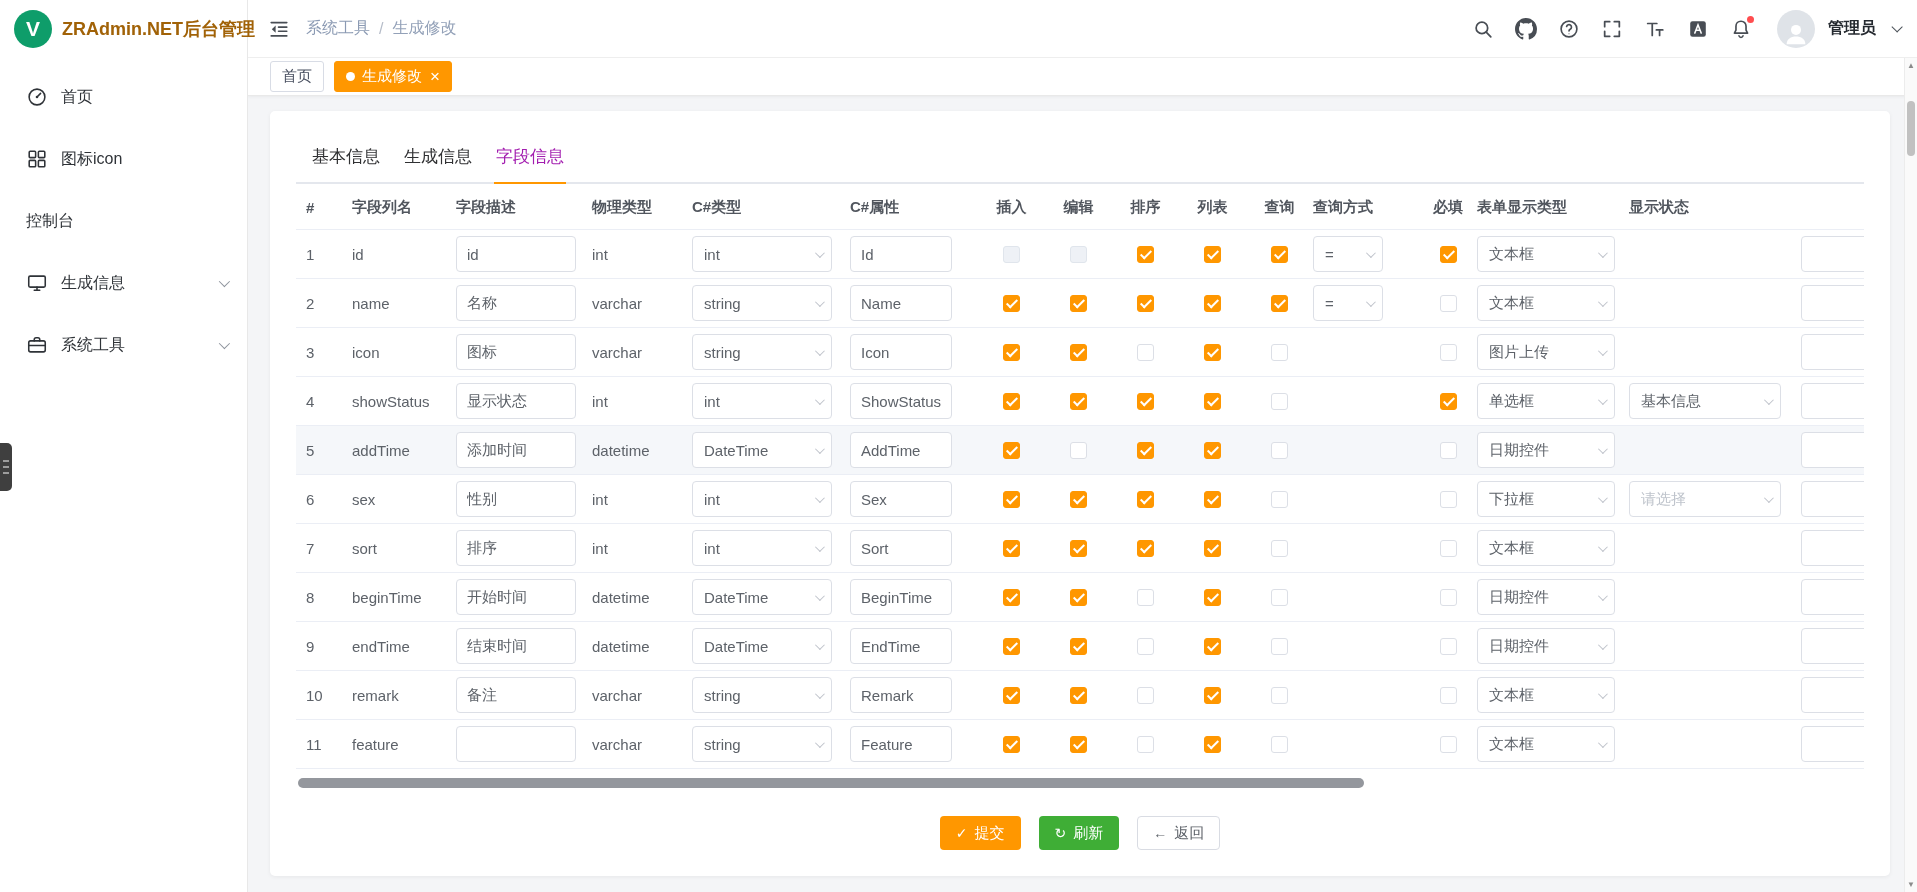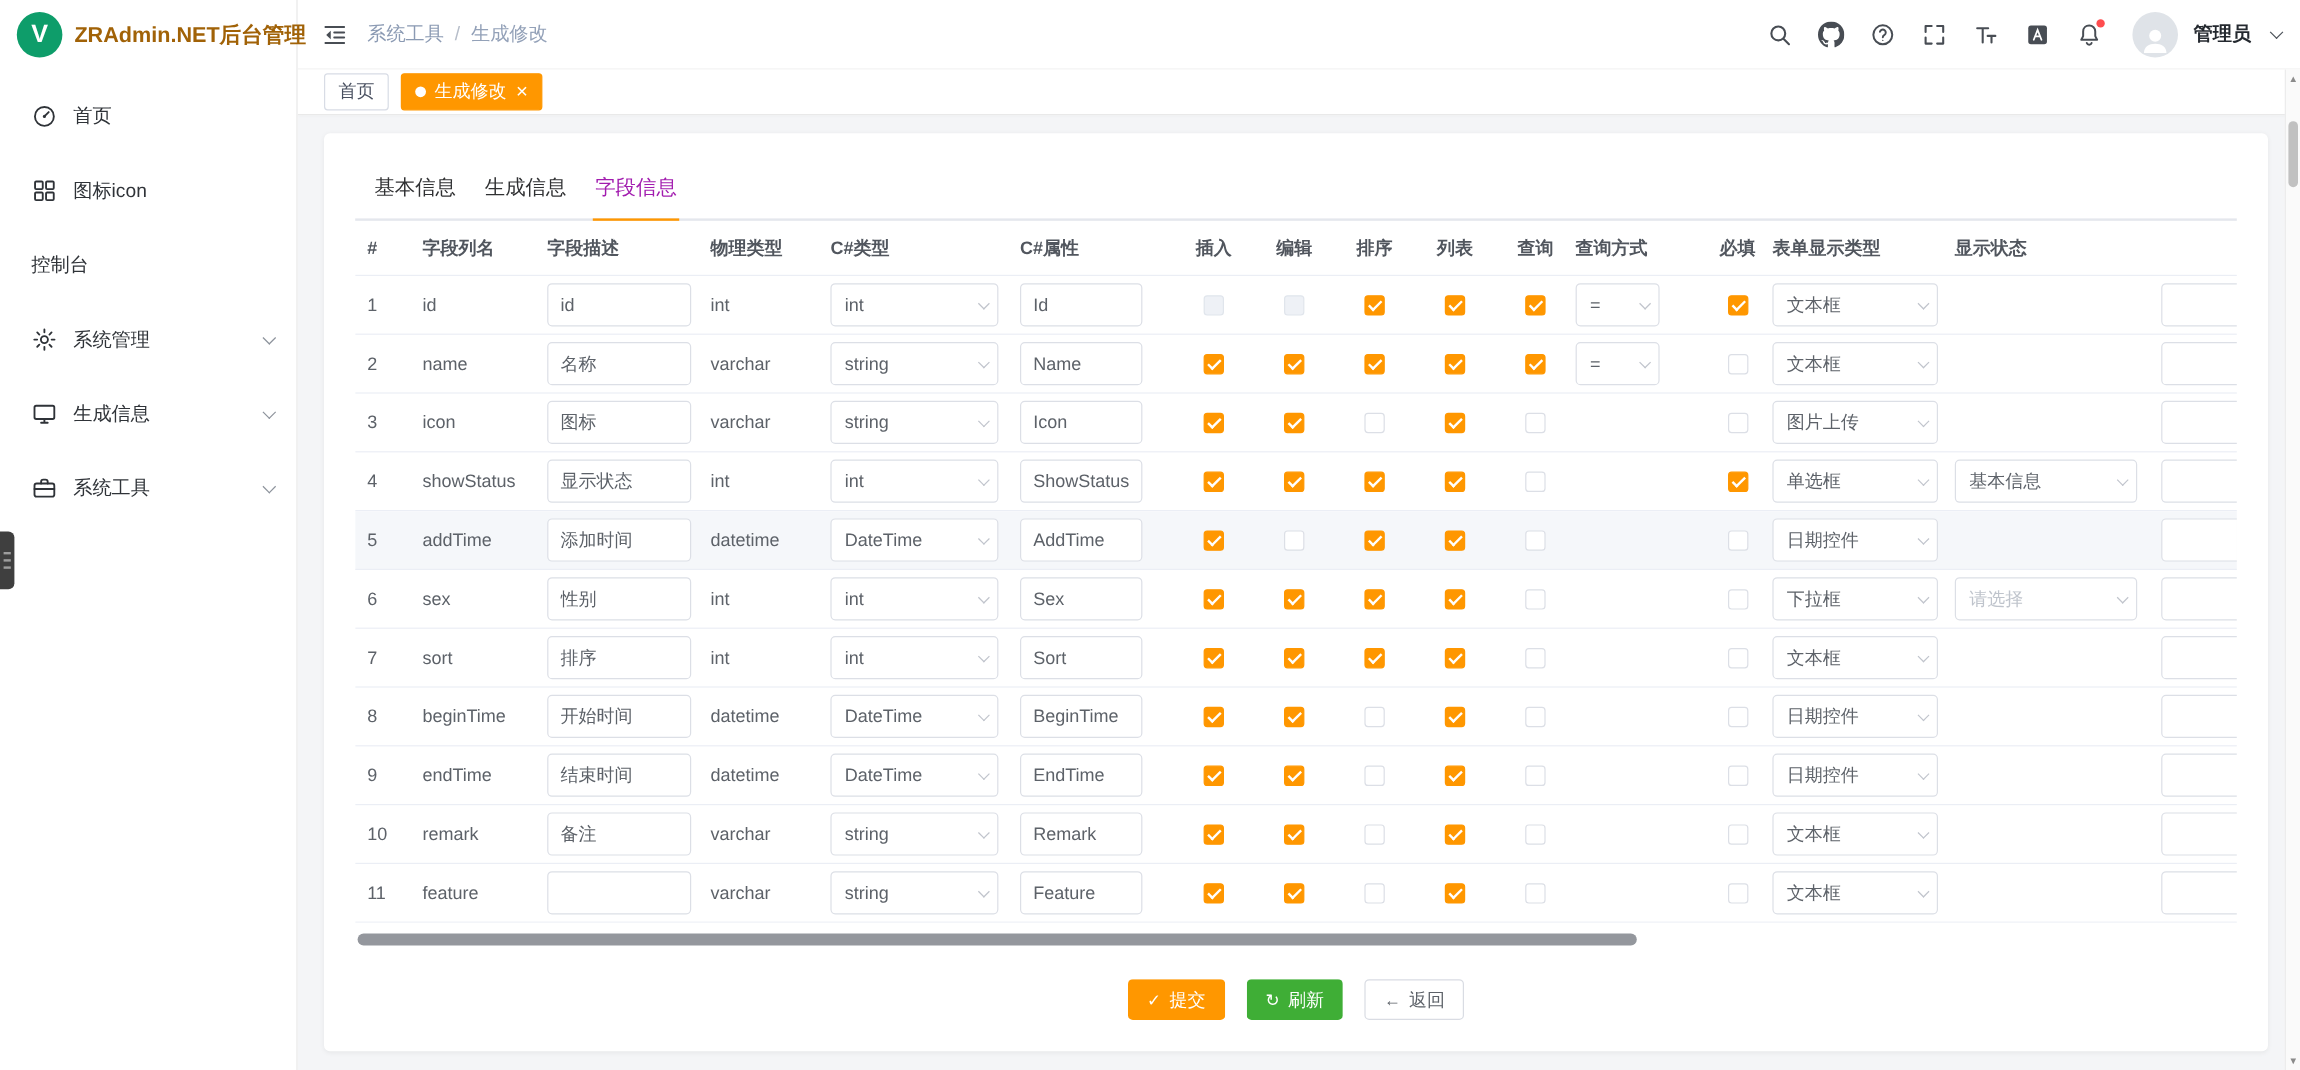--- a/index.html
+++ b/index.html
@@ -134,30 +134,20 @@
               <rect x="3.5" y="3.5" width="7" height="7" rx="1"></rect>
               <rect x="13.5" y="3.5" width="7" height="7" rx="1"></rect>
               <rect x="3.5" y="13.5" width="7" height="7" rx="1"></rect>
               <rect x="13.5" y="13.5" width="7" height="7" rx="1"></rect>
             </svg>
           </span>
           <span class="mi-label">图标icon</span>
         </div>
         <div class="menu-item">
           <span class="mi-label">控制台</span>
-        </div>
-        <div class="menu-item">
-          <span class="mi-icon">
-            <svg viewBox="0 0 24 24" fill="none" stroke="currentColor" stroke-width="1.7" stroke-linecap="round" stroke-linejoin="round">
-              <circle cx="12" cy="12" r="3.2"></circle>
-              <path d="M12 2.8v2.6M12 18.6v2.6M2.8 12h2.6M18.6 12h2.6M5.5 5.5l1.9 1.9M16.6 16.6l1.9 1.9M18.5 5.5l-1.9 1.9M7.4 16.6l-1.9 1.9"></path>
-            </svg>
-          </span>
-          <span class="mi-label">系统管理</span>
-          <span class="mi-arrow"></span>
         </div>
         <div class="menu-item">
           <span class="mi-icon">
             <svg viewBox="0 0 24 24" fill="none" stroke="currentColor" stroke-width="1.7" stroke-linecap="round" stroke-linejoin="round">
               <rect x="3" y="4.5" width="18" height="12" rx="1.5"></rect>
               <path d="M9 20h6M12 16.5V20"></path>
             </svg>
           </span>
           <span class="mi-label">生成信息</span>
           <span class="mi-arrow"></span>

